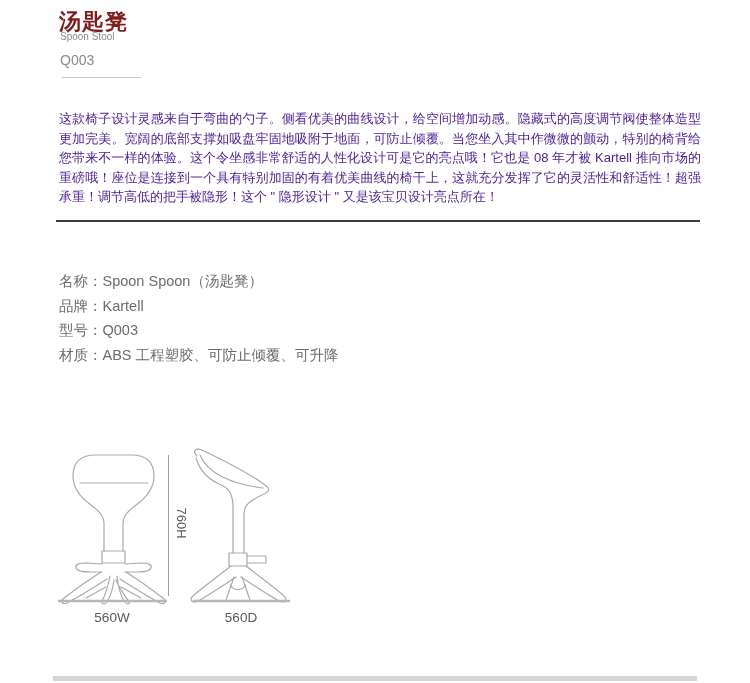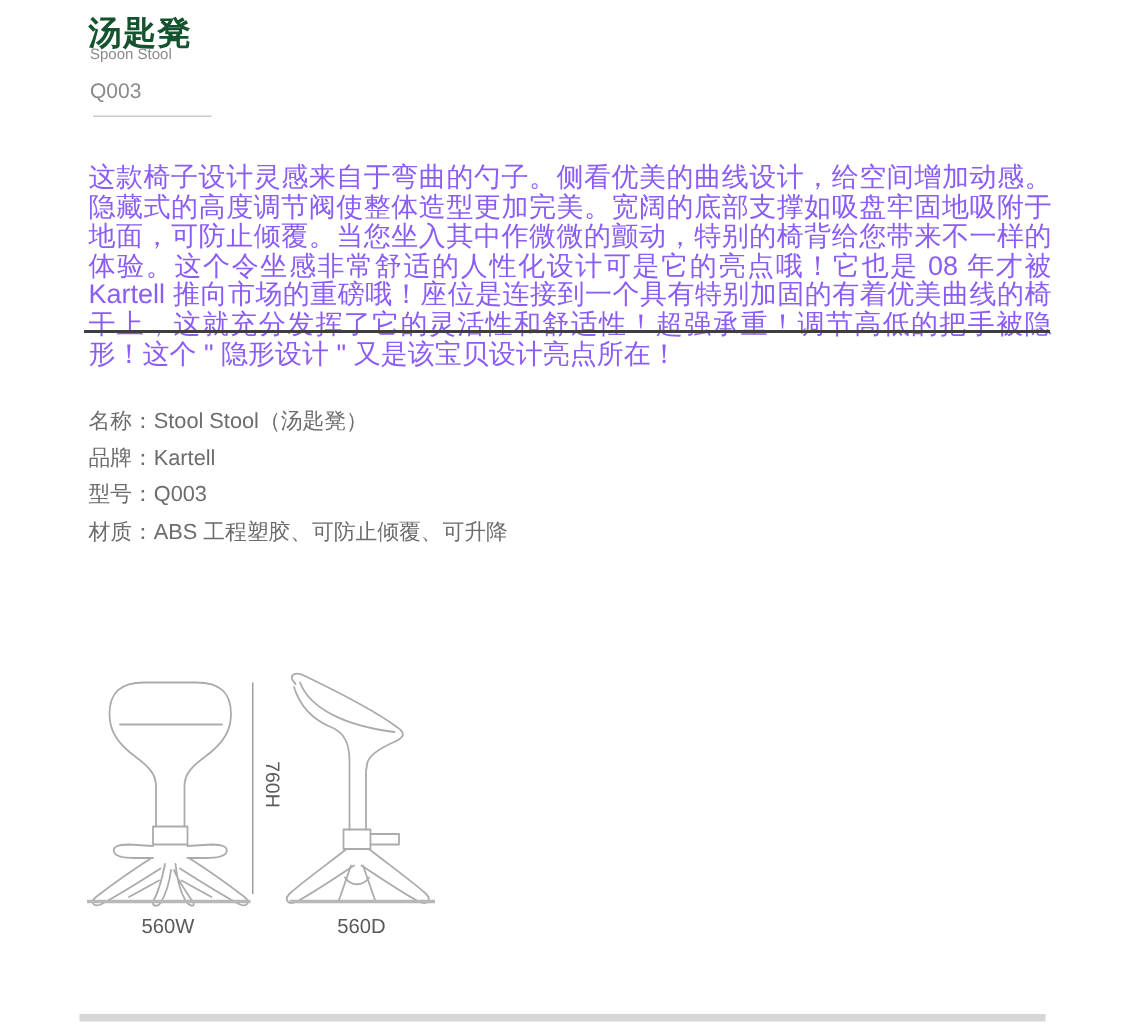--- a/index.html
+++ b/index.html
@@ -10,21 +10,21 @@
     overflow: hidden;
     background: #ffffff;
     font-family: "Liberation Sans", sans-serif;
   }
   .page-title {
     position: absolute;
     left: 59px;
     top: -5px;
     font-size: 22px;
     line-height: 1.1;
-    color: #14532d;
+    color: #7f1d1d;
     letter-spacing: 1px;
   }
   .subtitle {
     position: absolute;
     left: 60px;
     top: 31px;
     font-size: 10px;
     color: #8b8b8b;
   }
   .model {
@@ -40,23 +40,23 @@
     top: 77px;
     width: 79px;
     height: 1px;
     background: #c9c9c9;
   }
   .description {
     position: absolute;
     left: 59px;
     top: 93px;
     width: 642px;
-    font-size: 18px;
+    font-size: 13px;
     line-height: 19.6px;
-    color: #8b5cf6;
+    color: #4c1d95;
     text-align: justify;
     margin-top: 16px;
   }
   .dark-divider {
     position: absolute;
     left: 56px;
     top: 220px;
     width: 644px;
     height: 2px;
     background: #3e3e3e;
@@ -94,21 +94,21 @@
 
 <div class="model">Q003</div>
 
 <div class="short-divider"></div>
 
 <p class="description">这款椅子设计灵感来自于弯曲的勺子。侧看优美的曲线设计，给空间增加动感。隐藏式的高度调节阀使整体造型更加完美。宽阔的底部支撑如吸盘牢固地吸附于地面，可防止倾覆。当您坐入其中作微微的颤动，特别的椅背给您带来不一样的体验。这个令坐感非常舒适的人性化设计可是它的亮点哦！它也是 08 年才被 Kartell 推向市场的重磅哦！座位是连接到一个具有特别加固的有着优美曲线的椅干上，这就充分发挥了它的灵活性和舒适性！超强承重！调节高低的把手被隐形！这个 " 隐形设计 " 又是该宝贝设计亮点所在！</p>
 
 <div class="dark-divider"></div>
 
 <div class="specs">
-  <div class="spec-row"><span>名称：</span><span>Stool Stool（汤匙凳）</span></div>
+  <div class="spec-row"><span>名称：</span><span>Spoon Spoon（汤匙凳）</span></div>
   <div class="spec-row"><span>品牌：</span><span>Kartell</span></div>
   <div class="spec-row"><span>型号：</span><span>Q003</span></div>
   <div class="spec-row"><span>材质：</span><span>ABS 工程塑胶、可防止倾覆、可升降</span></div>
 </div>
 
 <div class="diagram">
   <svg width="260" height="195" viewBox="45 443 260 195" xmlns="http://www.w3.org/2000/svg">
 
     <g fill="none" stroke="#ababab" stroke-width="1.2" stroke-linecap="round" stroke-linejoin="round">
       <path d="M 104 551 L 104 524 C 104 516 99 511 91 505 C 77 495 73 486 73 476 C 73 461 81 455 96 455 L 131 455 C 146 455 154 461 154 476 C 154 486 150 495 136 505 C 128 511 123 516 123 524 L 123 551"></path>

